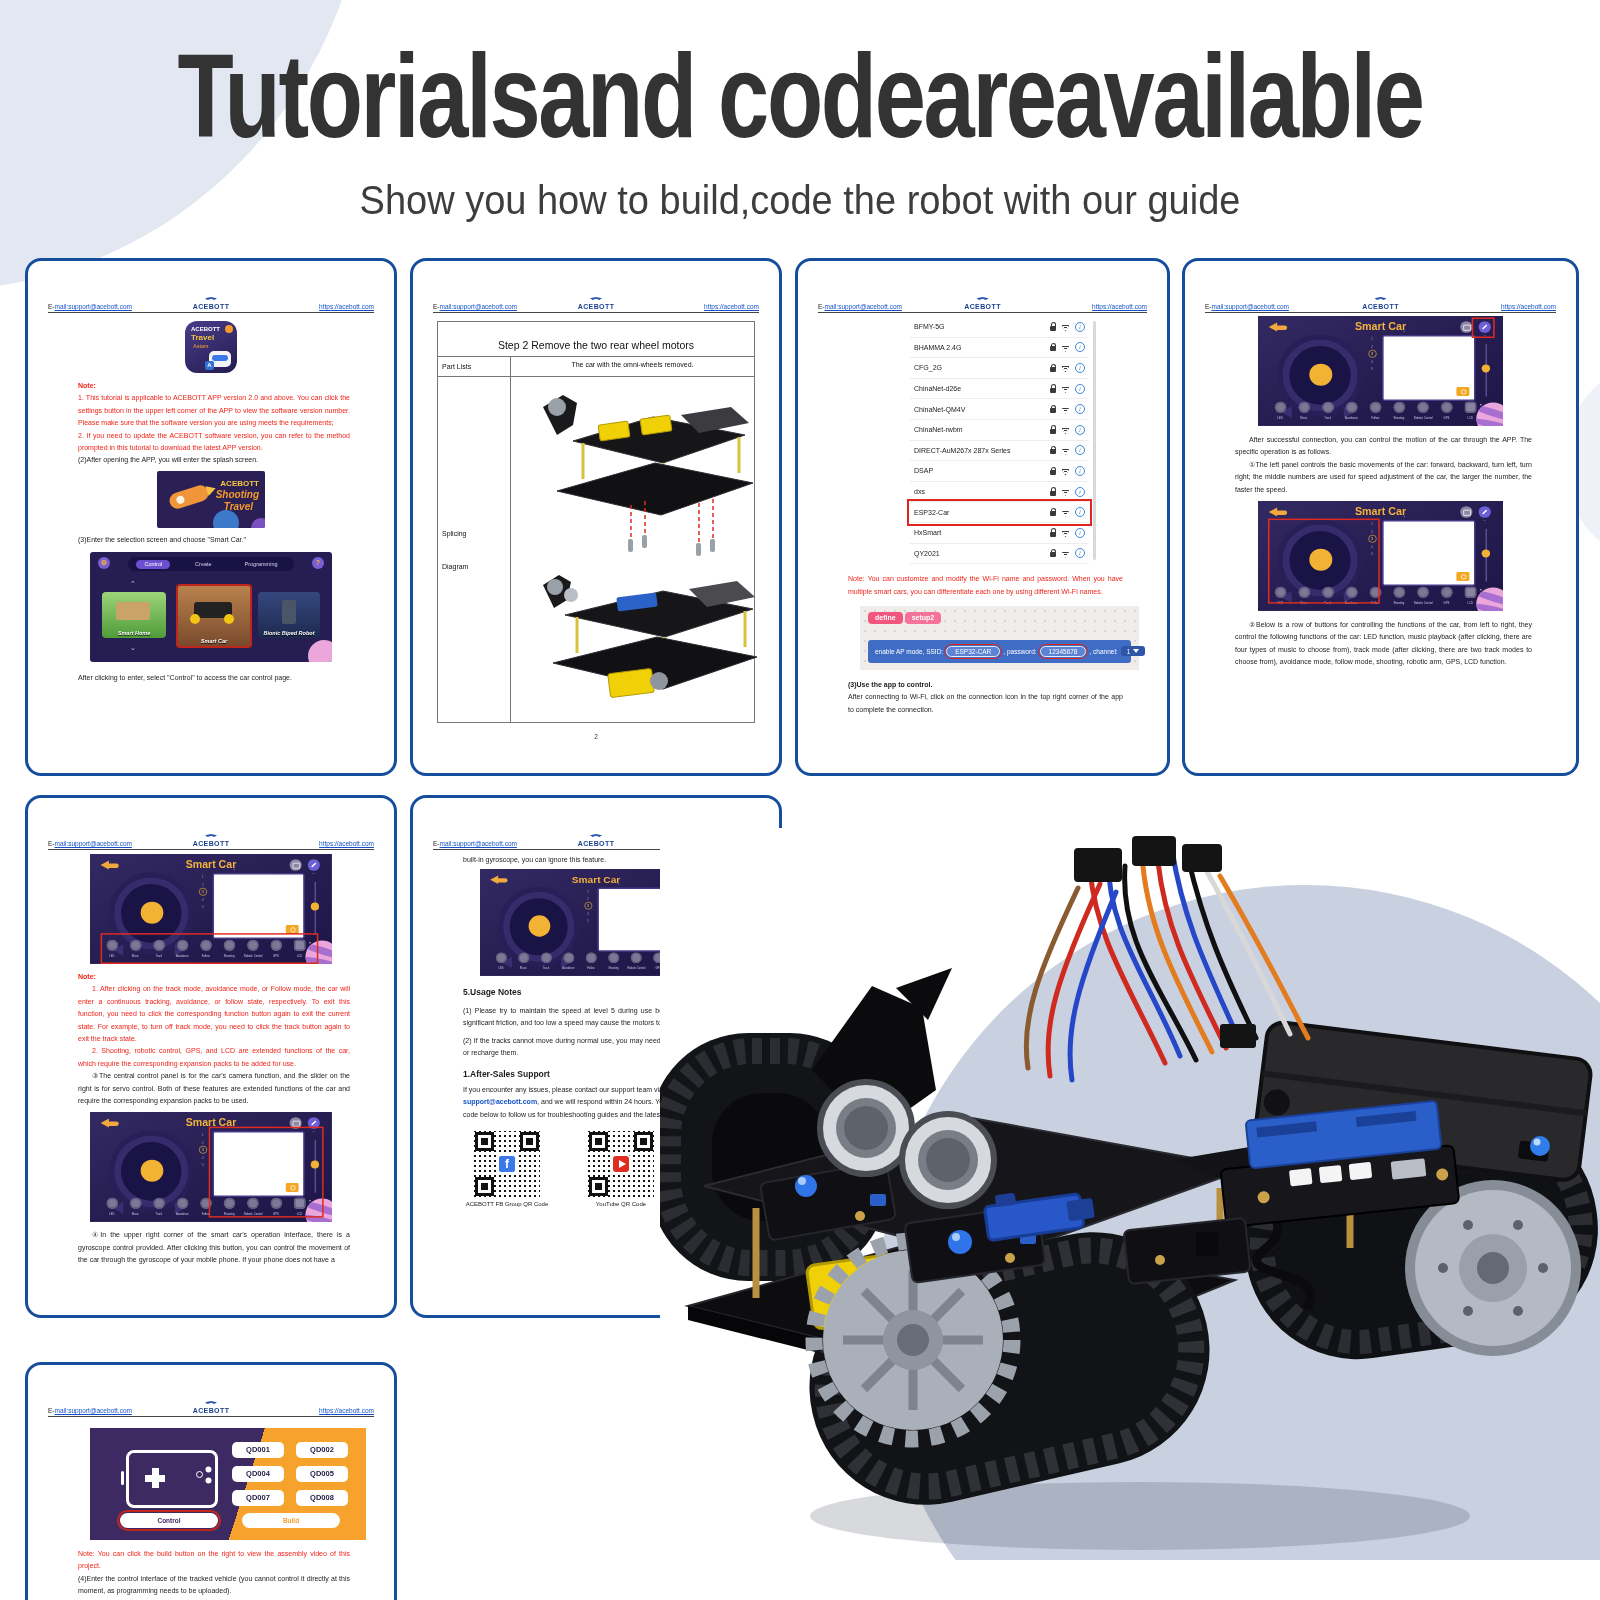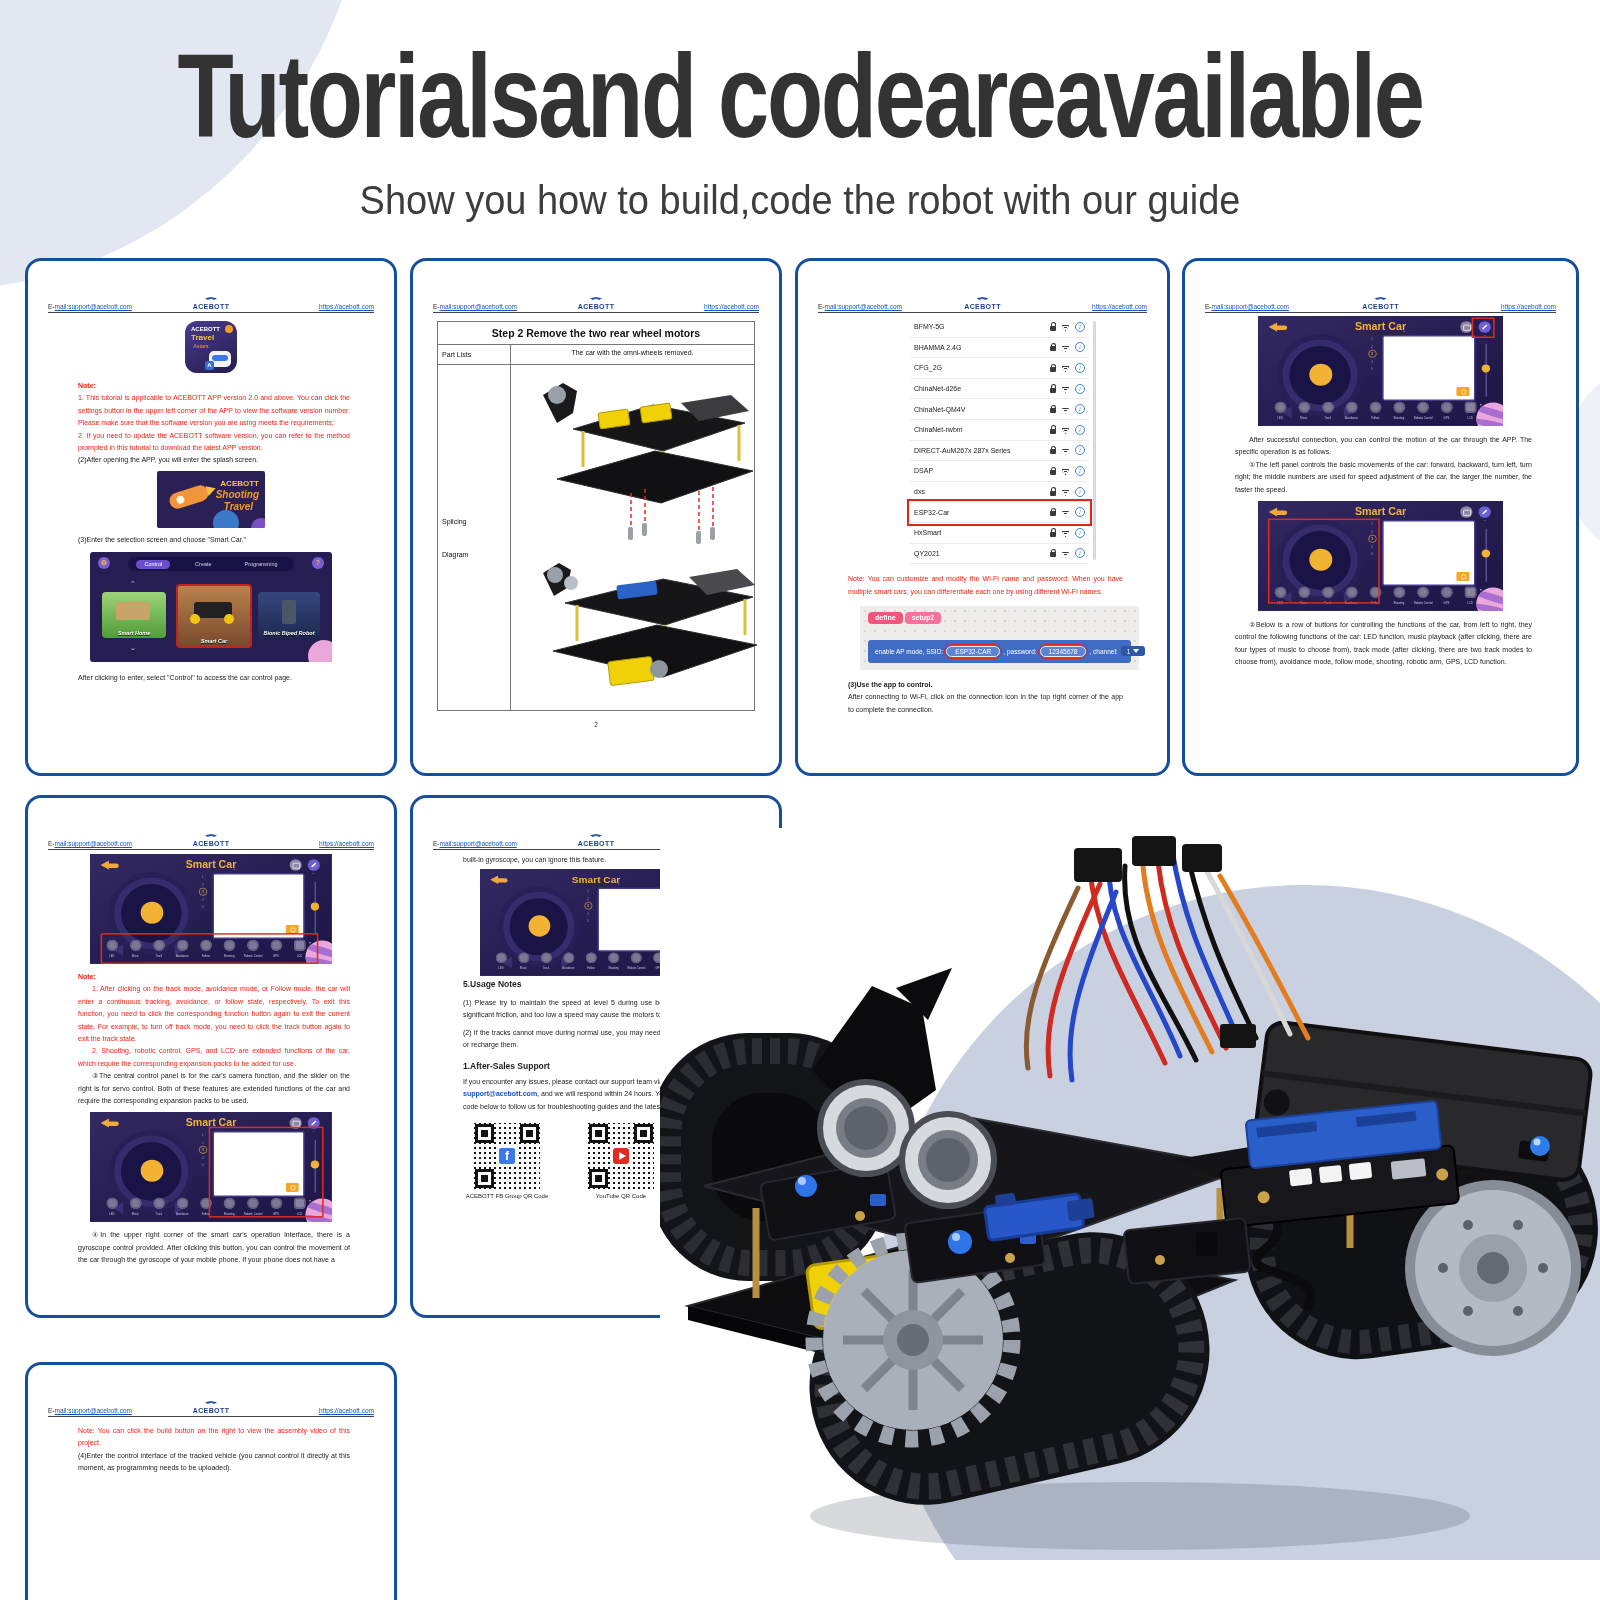--- a/index.html
+++ b/index.html
@@ -118,21 +118,21 @@
   .mc2{left:86px;top:32px;width:72px;height:60px;background:linear-gradient(#b9824d,#7a4a2c);border:2px solid #c0251c;}
   .mc2:before{content:"";position:absolute;left:16px;top:16px;width:38px;height:16px;background:#222;border-radius:3px;}
   .mc2:after{content:"";position:absolute;left:12px;top:28px;width:10px;height:10px;border-radius:50%;background:#f2c413;
       box-shadow:34px 0 0 #f2c413;}
   .mc3{left:168px;top:40px;width:62px;height:46px;background:linear-gradient(#35477e,#1d2950);}
   .mc3:before{content:"";position:absolute;left:24px;top:8px;width:14px;height:24px;background:#4a5568;border-radius:2px;}
   .sel .planet{position:absolute;right:-8px;bottom:-10px;width:32px;height:32px;border-radius:50%;background:#eba7dc;}
   .chev{position:absolute;color:#cfc9ea;font-size:7px;}
   
   .tbl{margin:8px 24px 0;border:1.5px solid #777;}
-  .tbl .tt{border-bottom:1.5px solid #777;text-align:center;font-size:10.5px;font-weight:bold;color:#111;padding:5px 0;}
+  .tbl .tt{border-bottom:1.5px solid #777;text-align:center;font-size:10.5px;font-weight:normal;color:#111;padding:5px 0;margin-top:12px;}
   .trow{display:flex;border-bottom:1.5px solid #777;}
   .trow:last-child{border-bottom:none;}
   .tc1{flex:0 0 64px;border-right:1.5px solid #777;font-size:7px;color:#111;padding:6px 4px;}
   .tc2{flex:1;font-size:7px;color:#111;text-align:center;padding:4px 2px;}
   .pgnum{text-align:center;font-size:6.5px;color:#333;margin-top:10px;}
   
   .wlist{margin:4px 78px 0 112px;position:relative;}
   .wlist:after{content:"";position:absolute;right:-7px;top:4px;bottom:4px;width:3px;background:#d9d9d9;border-radius:2px;}
   .wrow{display:flex;align-items:center;height:19.6px;border-bottom:1px solid #ececec;padding:0 4px;}
   .wname{flex:1;font-size:7px;color:#222;}
@@ -683,21 +683,21 @@
       <div class="di"><span class="dc"></span><label>Follow</label></div>
       <div class="di"><span class="dc"></span><label>Shooting</label></div>
       <div class="di"><span class="dc"></span><label>Robotic Control</label></div>
       <div class="di"><span class="dc"></span><label>GPS</label></div>
       <div class="di sq"><span class="dc"></span><label>LCD</label></div>
     </div>
     <span class="sc-planet"></span>
     <span class="sc-redbox"></span>
   </div>
 </div>
-  <p class="t c b" style="margin-top:2px;font-size:8.5px;">5.Usage Notes</p>
+  <p class="t c b" style="margin-top:10px;font-size:8.5px;">5.Usage Notes</p>
   <p class="t" style="margin-top:6px;">(1) Please try to maintain the speed at level 5 during use because the tracks have significant friction, and too low a speed may cause the motors to stop moving.</p>
   <p class="t" style="margin-top:5px;">(2) If the tracks cannot move during normal use, you may need to replace the batteries or recharge them.</p>
   <p class="t c b" style="margin-top:9px;font-size:8.5px;">1.After-Sales Support</p>
   <p class="t c" style="margin-top:3px;">If you encounter any issues, please contact our support team via</p>
   <p class="t c"><span class="lnk2 b">support@acebott.com</span><span>, and we will respond within 24 hours. You can also</span></p>
   <p class="t c">code below to follow us for troubleshooting guides and the latest upda</p>
   <div class="qrrow">
     <div class="qrbox">
       <div class="qr">
           <i class="tl"></i>
@@ -719,20 +719,36 @@
   </div>
 </div>
 
 <div class="doc" style="left:25px;top:1362px;width:366px;height:420px;">
   <div class="dhead">
     <span class="hl-left"><span>E-</span><span class="lnk">mail:support@acebott.com</span></span>
     <span class="hl-mid"><span class="blogo"></span><span class="brand">ACEBOTT</span></span>
     <span class="hl-right"><span class="lnk">https://acebott.com</span></span>
   </div>
   <div class="dline"></div>
+  <div class="cb">
+    <div class="pad">
+        <span class="cross"></span>
+        <span class="dots"></span>
+      </div>
+    <div class="pill ctl">Control</div>
+    <div class="qdgrid">
+      <div class="qd">QD001</div>
+      <div class="qd">QD002</div>
+      <div class="qd">QD004</div>
+      <div class="qd">QD005</div>
+      <div class="qd">QD007</div>
+      <div class="qd">QD008</div>
+    </div>
+    <div class="pill bld">Build</div>
+  </div>
   <p class="t r" style="margin-top:8px;">Note: You can click the build button on the right to view the assembly video of this project.</p>
   <p class="t">(4)Enter the control interface of the tracked vehicle (you cannot control it directly at this moment, as programming needs to be uploaded).</p>
 
 </div>
 
 <div class="photo">
 <svg width="940" height="732" viewBox="0 0 940 732">
   <circle cx="645" cy="485" r="428" fill="#c9d1e1"></circle>
   <ellipse cx="480" cy="688" rx="330" ry="34" fill="rgba(40,45,60,0.18)"></ellipse>
 

